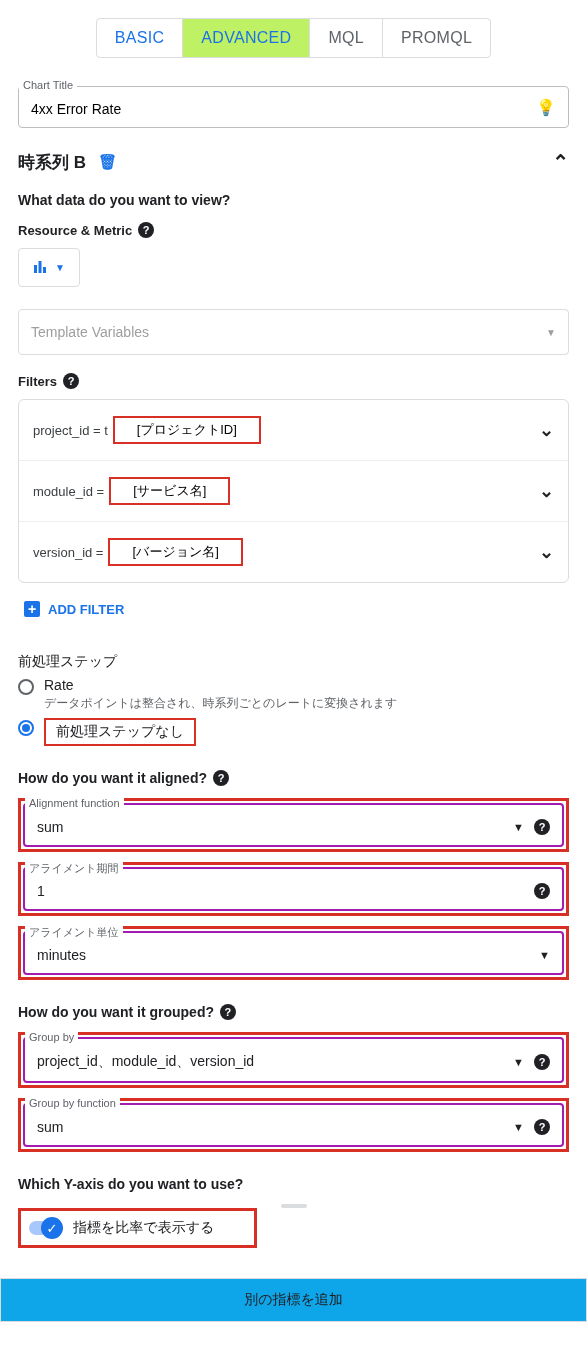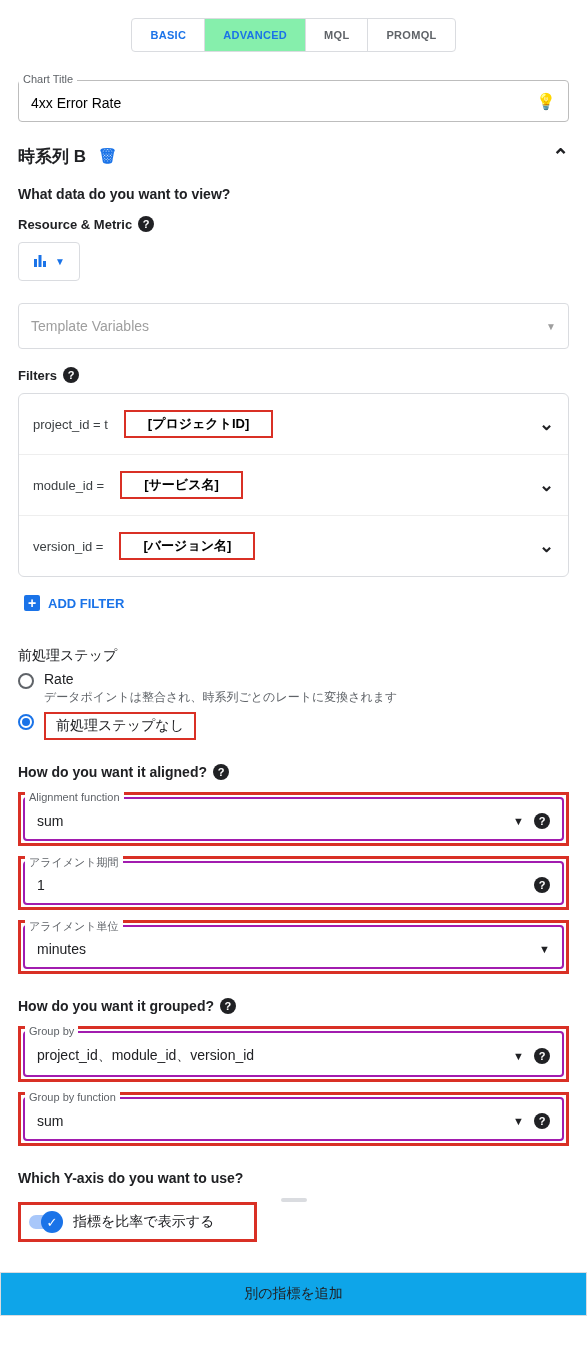--- a/index.html
+++ b/index.html
@@ -1,23 +1,23 @@
 <!DOCTYPE html>
 <html><head>
 <meta charset="utf-8">
 <style>
   * { box-sizing: border-box; margin: 0; padding: 0; font-family: "Helvetica Neue", Arial, sans-serif; }
   body { background: #fff; width: 587px; padding: 10px 18px 0; font-size: 14px; color: #202124; }
 
   .tabs { display: flex; justify-content: center; margin: 8px 0 28px; }
   .tabs-inner { display: flex; border: 1px solid #dadce0; border-radius: 4px; overflow: hidden; }
-  .tab { padding: 10px 18px; font-size: 11px; font-weight: 700; letter-spacing: .3px; color: #5f6368; cursor: pointer; border-right: 1px solid #dadce0; }
+  .tab { padding: 10px 18px; font-size: 16px; font-weight: 400; letter-spacing: .3px; color: #5f6368; cursor: pointer; border-right: 1px solid #dadce0; }
   .tab:last-child { border-right: none; }
   .tab.link { color: #1a73e8; }
-  .tab.active { background: #86efac; color: #1a73e8; }
+  .tab.active { background: #bef264; color: #1a73e8; }
 
   .field-wrap { position: relative; border: 1px solid #bdbdbd; border-radius: 4px; padding: 14px 12px 10px; margin-bottom: 22px; }
   .field-legend { position: absolute; top: -8px; left: 0; background: #fff; padding: 0 4px; font-size: 11px; color: #5f6368; }
   .field-input { border: none; outline: none; width: calc(100% - 24px); font-size: 14px; }
   .bulb { position: absolute; right: 12px; top: 50%; transform: translateY(-50%); color: #f29900; font-size: 16px; }
 
   .section-header { display: flex; justify-content: space-between; align-items: center; margin: 6px 0 18px; }
   .section-title { font-size: 17px; font-weight: 700; display: flex; align-items: center; gap: 12px; }
   .trash-icon { color: #1a73e8; font-size: 15px; }
   .chevron-up { font-size: 20px; font-weight: 700; }
@@ -30,21 +30,21 @@
   .chip-btn .bar-icon { color: #1a73e8; }
   .chip-btn .caret { color: #1a73e8; font-size: 10px; }
 
   .template-vars { border: 1px solid #dadce0; border-radius: 4px; padding: 14px 12px; color: #9e9e9e; display: flex; justify-content: space-between; align-items: center; margin-bottom: 18px; cursor: pointer; }
   .template-vars .caret { color: #9e9e9e; font-size: 10px; }
 
   .filter-box { border: 1px solid #dadce0; border-radius: 6px; margin-bottom: 10px; overflow: hidden; }
   .filter-row { display: flex; justify-content: space-between; align-items: center; padding: 16px 14px; border-bottom: 1px solid #eee; cursor: pointer; }
   .filter-row:last-child { border-bottom: none; }
   .filter-label { font-size: 13px; color: #3c4043; display: flex; align-items: center; gap: 4px; }
-  .red-badge { border: 2.5px solid #d93025; padding: 3px 22px; font-size: 13px; font-weight: 700; color: #000; margin-left: 12px; }
+  .red-badge { border: 2.5px solid #d93025; padding: 3px 22px; font-size: 13px; font-weight: 400; color: #000; margin-left: 1px; }
   .filter-caret { font-size: 18px; font-weight: 600; }
 
   .add-filter { display: flex; align-items: center; gap: 8px; color: #1a73e8; font-weight: 600; font-size: 13px; padding: 8px 6px; margin-bottom: 28px; cursor: pointer; }
   .plus-box { width: 16px; height: 16px; background: #1a73e8; color: #fff; display: flex; align-items: center; justify-content: center; border-radius: 2px; font-size: 14px; font-weight: 700; }
 
   .radio-row { display: flex; align-items: flex-start; gap: 10px; margin: 6px 0; }
   .radio { width: 16px; height: 16px; border: 2px solid #5f6368; border-radius: 50%; margin-top: 2px; position: relative; flex-shrink: 0; }
   .radio.checked { border-color: #1a73e8; }
   .radio.checked::after { content: ""; position: absolute; inset: 2px; background: #1a73e8; border-radius: 50%; }
   .radio-label { font-size: 14px; }

